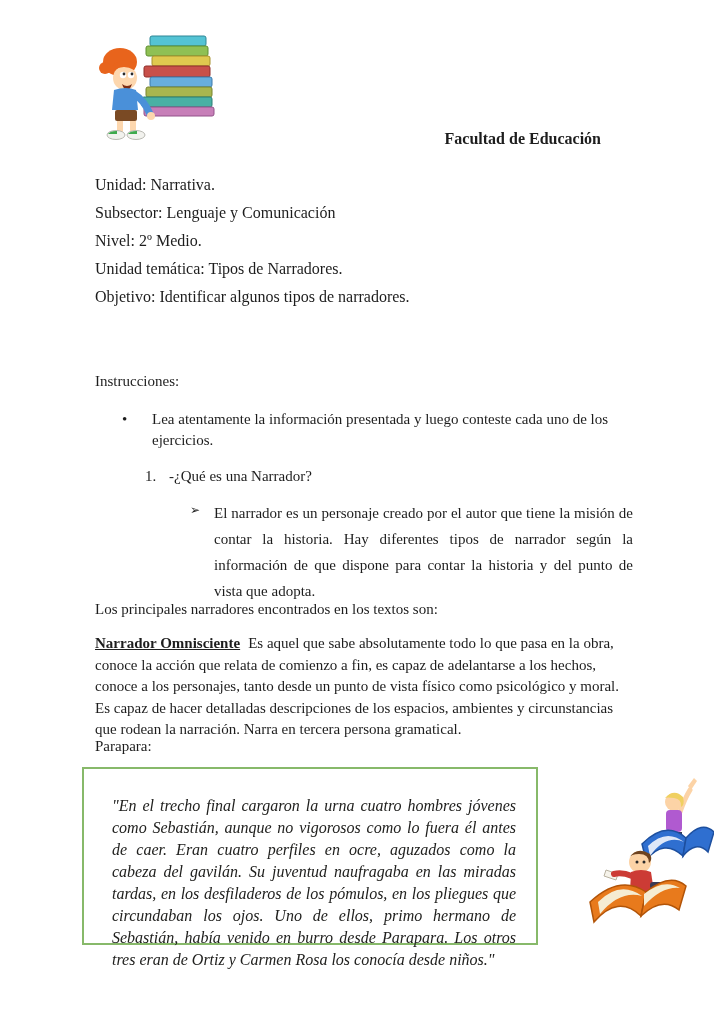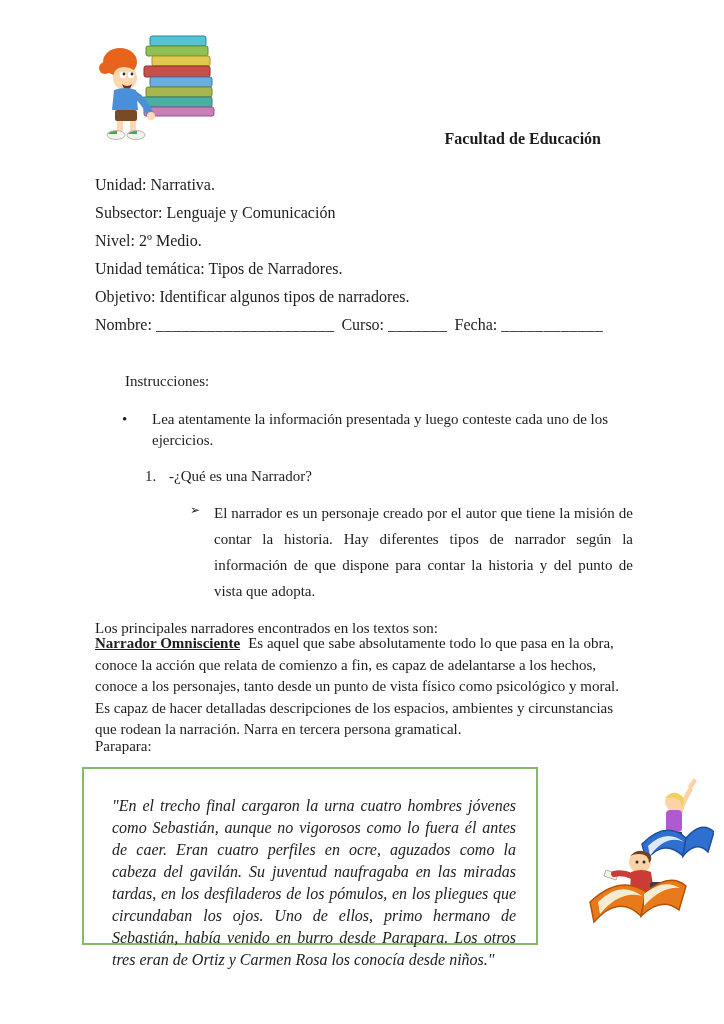--- a/index.html
+++ b/index.html
@@ -23,32 +23,32 @@
 
   
   .meta { position: absolute; top: 177px; left: 95px; width: 545px; font-size: 16px; }
   .meta p { line-height: 16px; margin-bottom: 12px; }
   .fill-row span { white-space: pre; }
   .fill-row .label { margin-right: 4px; }
   .fill-row .blank { margin-right: 7px; letter-spacing: 0.5px; }
 
   
   .instructions { position: absolute; top: 373px; left: 95px; width: 545px; font-size: 15px; }
-  .instructions .heading { line-height: 16px; margin-left: 30px; }
+  .instructions .heading { line-height: 16px; }
   .bullet-item { display: flex; margin-top: 20px; padding-left: 27px; line-height: 21px; }
   .bullet-glyph { width: 30px; flex: none; }
   .bullet-text { width: 462px; }
   .numbered-item { margin-top: 16px; padding-left: 50px; line-height: 18px; }
   .numbered-item .num { display: inline-block; width: 24px; }
   .arrow-item { display: flex; margin-top: 15px; padding-left: 95px; }
   .arrow-glyph { width: 24px; flex: none; font-size: 12px; padding-top: 3px; }
   .arrow-text { width: 419px; text-align: justify; line-height: 26px; }
 
   
-  .intro-line { position: absolute; top: 620px; left: 95px; width: 545px; font-size: 15px; line-height: 17px; }
+  .intro-line { position: absolute; top: 601px; left: 95px; width: 545px; font-size: 15px; line-height: 17px; }
   .definition-para {
     position: absolute; top: 633px; left: 95px; width: 540px;
     font-size: 15px; line-height: 21.6px;
   }
   .definition-para .term { font-weight: bold; text-decoration: underline; margin-right: 8px; }
   .example-label { position: absolute; top: 738px; left: 95px; font-size: 15px; }
 
   
   .example-box {
     position: absolute; top: 767px; left: 82px; width: 456px; height: 178px;
@@ -106,23 +106,20 @@
   </div>
 
   <div class="faculty">Facultad de Educación</div>
 
   <div class="meta">
     <p>Unidad: Narrativa.</p>
     <p>Subsector: Lenguaje y Comunicación</p>
     <p>Nivel: 2º Medio.</p>
     <p>Unidad temática: Tipos de Narradores.</p>
     <p>Objetivo: Identificar algunos tipos de narradores.</p>
-    <p class="fill-row">
-      <span class="label">Nombre:</span><span class="blank">_____________________</span><span class="label">Curso:</span><span class="blank">_______</span><span class="label">Fecha:</span><span class="blank">____________</span>
-    </p>
   </div>
 
   <div class="instructions">
     <p class="heading">Instrucciones:</p>
     <div class="bullet-item">
       <span class="bullet-glyph">•</span>
       <span class="bullet-text">Lea atentamente la información presentada y luego conteste cada uno de los ejercicios.</span>
     </div>
     <div class="numbered-item">
       <span class="num">1.</span><span>-¿Qué es una Narrador?</span>

